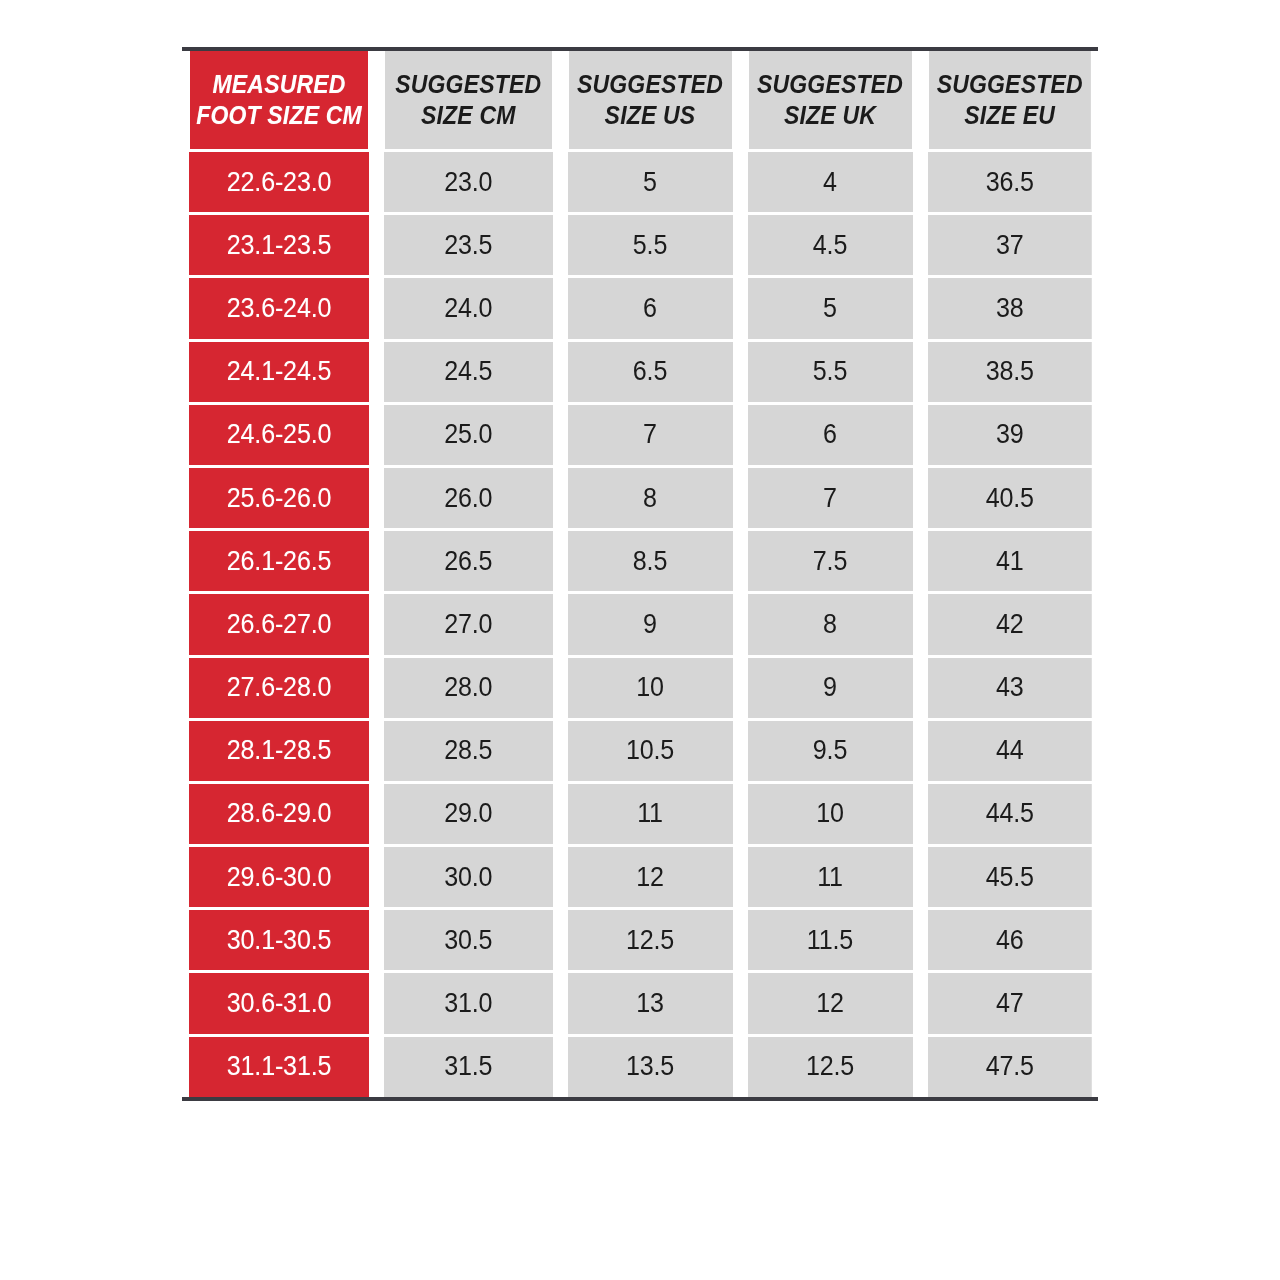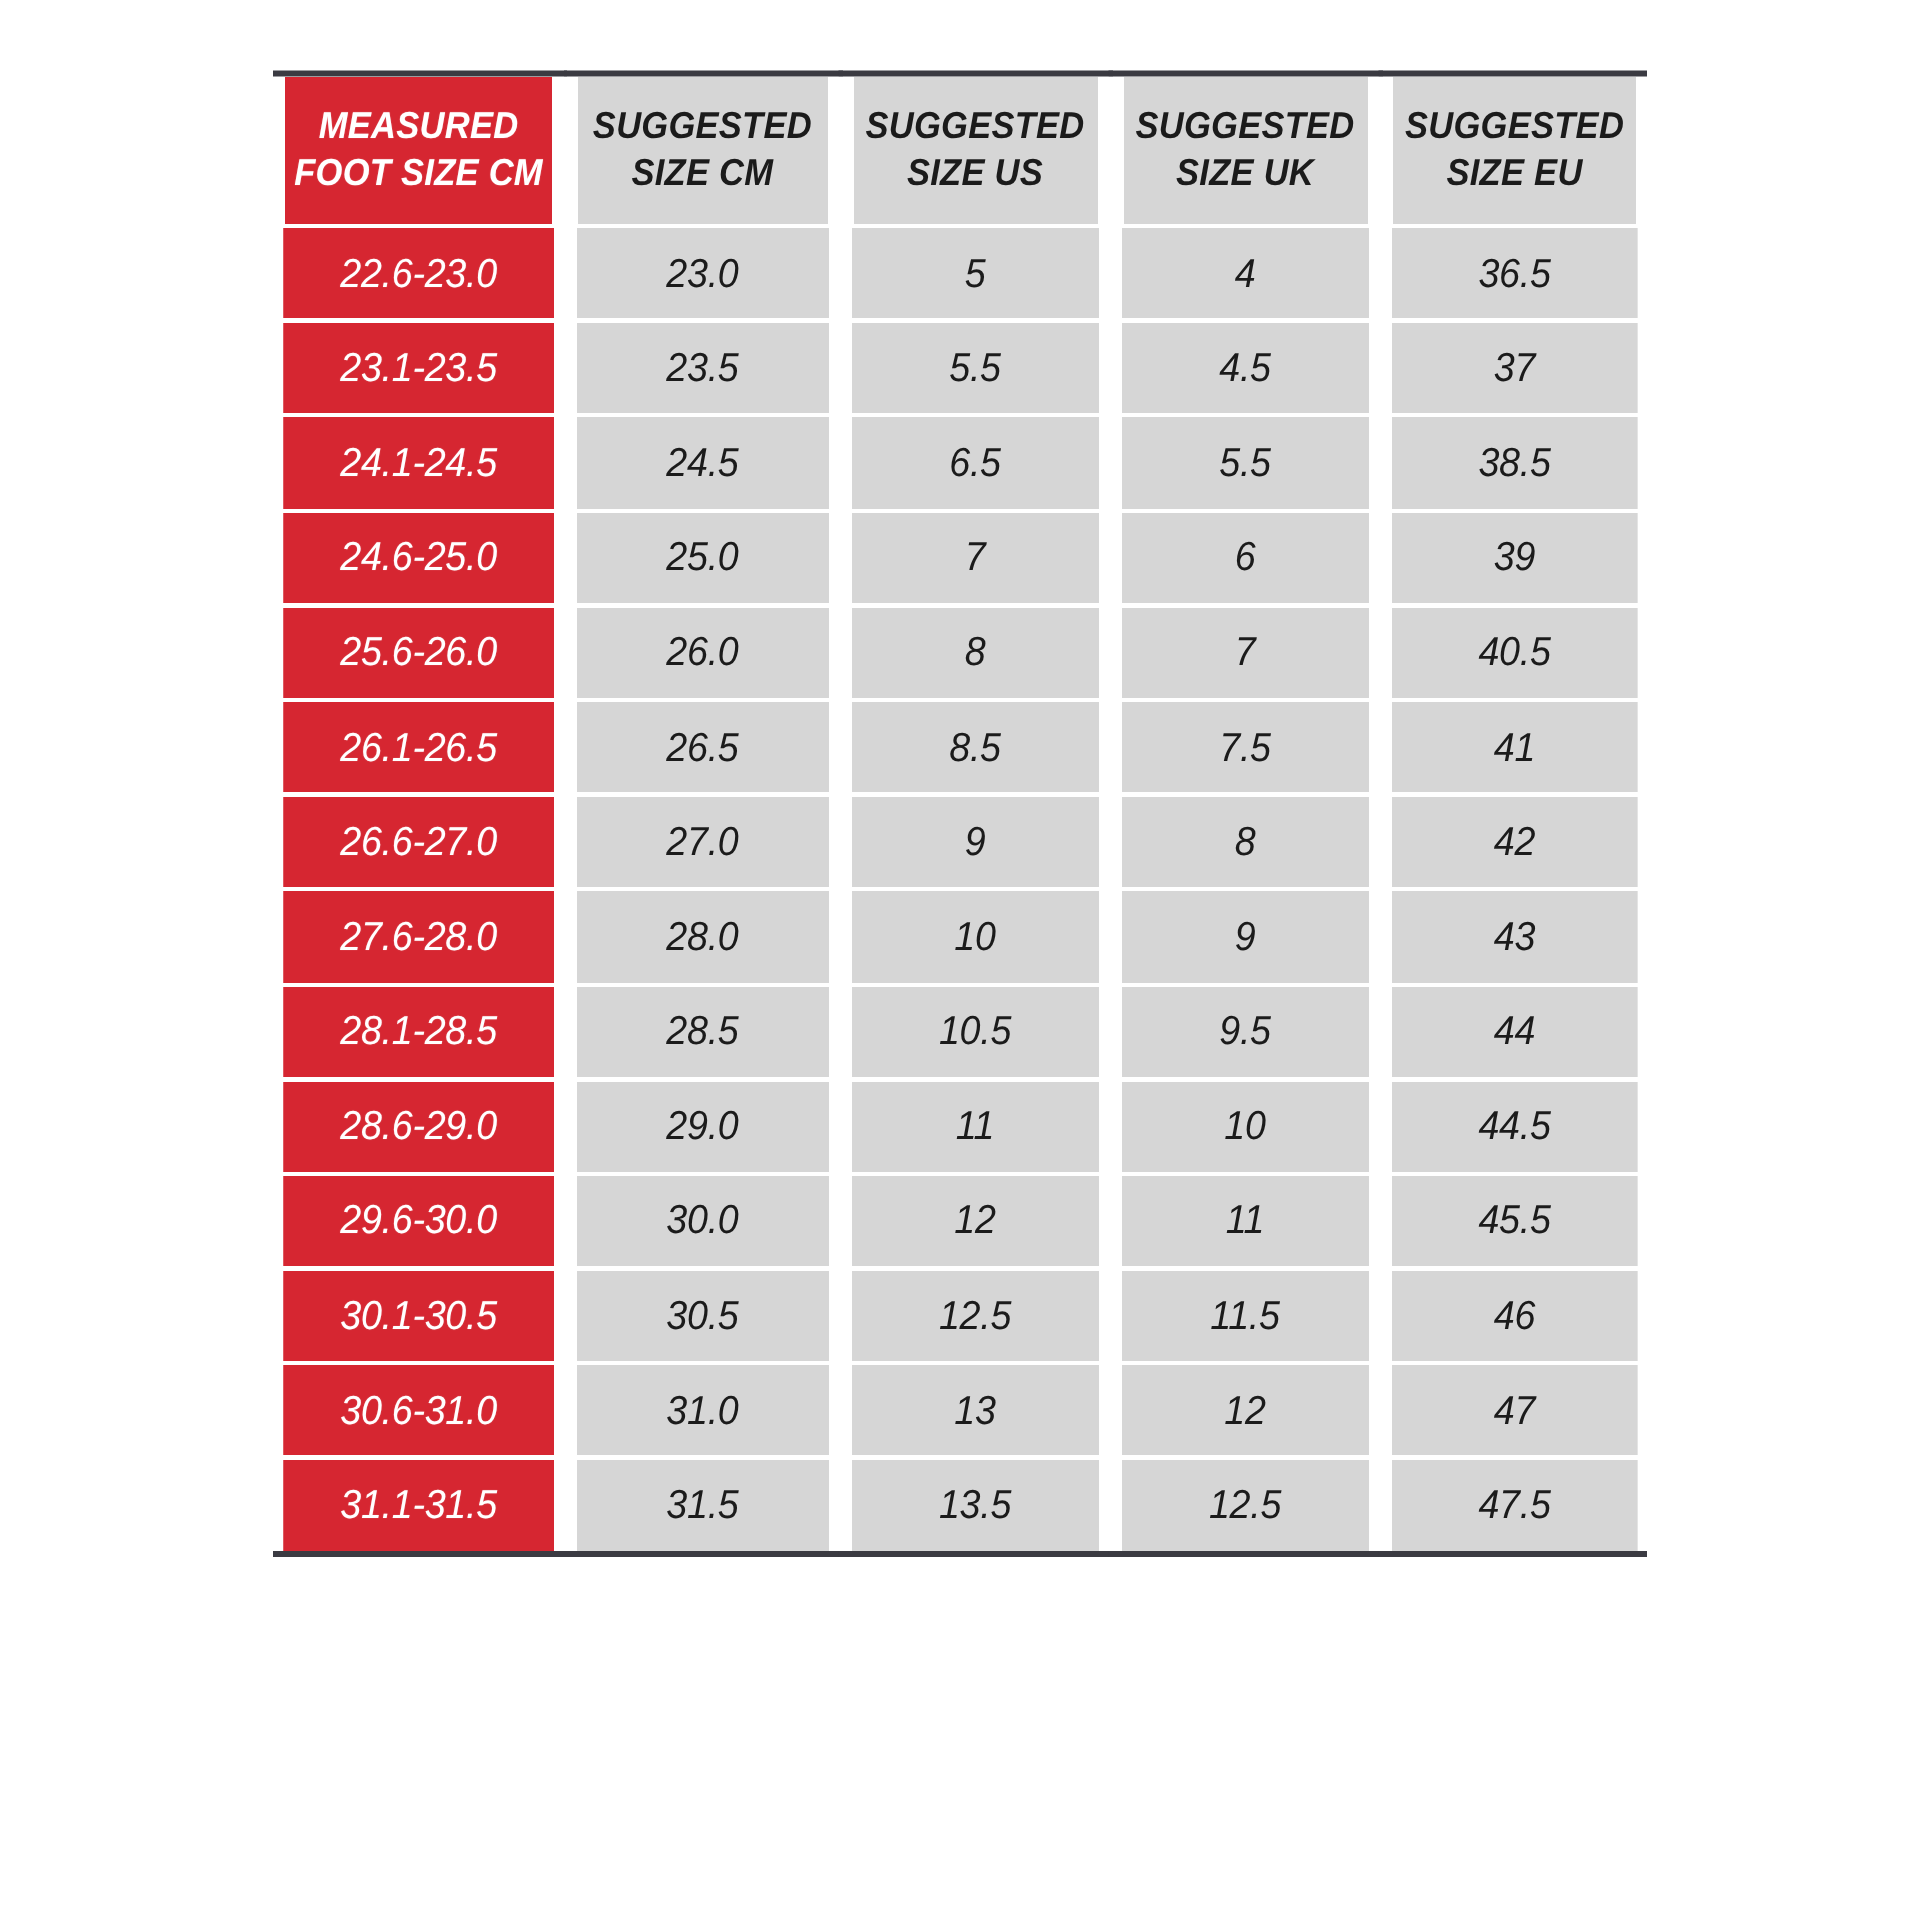--- a/index.html
+++ b/index.html
@@ -62,21 +62,21 @@
     text-shadow: 0 0 1px rgba(255,255,255,0.35);
   }
   thead th.head-grey {
     background: #d6d6d6;
     color: #1b1b1b;
     border-right: 3px solid #ffffff;
   }
   thead th.head-grey.last { border-right: none; }
 
   
-  tbody tr { height: 60.2px; font-style: italic; }
+  tbody tr { height: 60.2px; }
 
   tbody td {
     padding: 0;
     margin: 0;
     height: 60.2px;
     vertical-align: middle;
     text-align: center;
     font-size: 27px;
     font-weight: 500;
     letter-spacing: -0.2px;
@@ -135,20 +135,27 @@
           <td class="cell-grey last">36.5</td>
         </tr>
         <tr>
           <td class="cell-measured">23.1-23.5</td>
           <td class="cell-grey">23.5</td>
           <td class="cell-grey">5.5</td>
           <td class="cell-grey">4.5</td>
           <td class="cell-grey last">37</td>
         </tr>
         <tr>
+          <td class="cell-measured">23.6-24.0</td>
+          <td class="cell-grey">24.0</td>
+          <td class="cell-grey">6</td>
+          <td class="cell-grey">5</td>
+          <td class="cell-grey last">38</td>
+        </tr>
+        <tr>
           <td class="cell-measured">24.1-24.5</td>
           <td class="cell-grey">24.5</td>
           <td class="cell-grey">6.5</td>
           <td class="cell-grey">5.5</td>
           <td class="cell-grey last">38.5</td>
         </tr>
         <tr>
           <td class="cell-measured">24.6-25.0</td>
           <td class="cell-grey">25.0</td>
           <td class="cell-grey">7</td>

